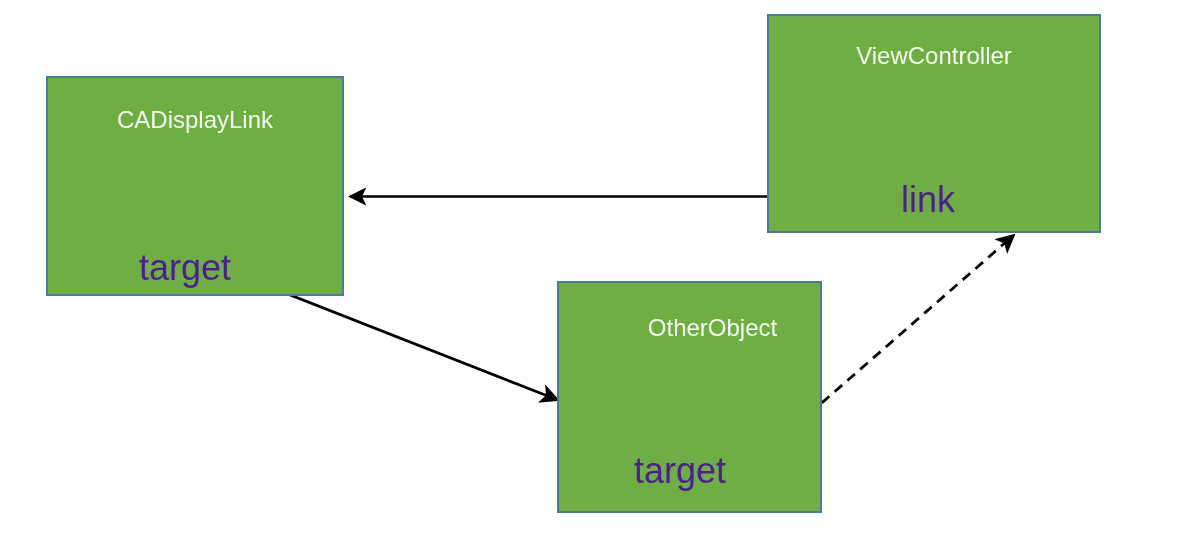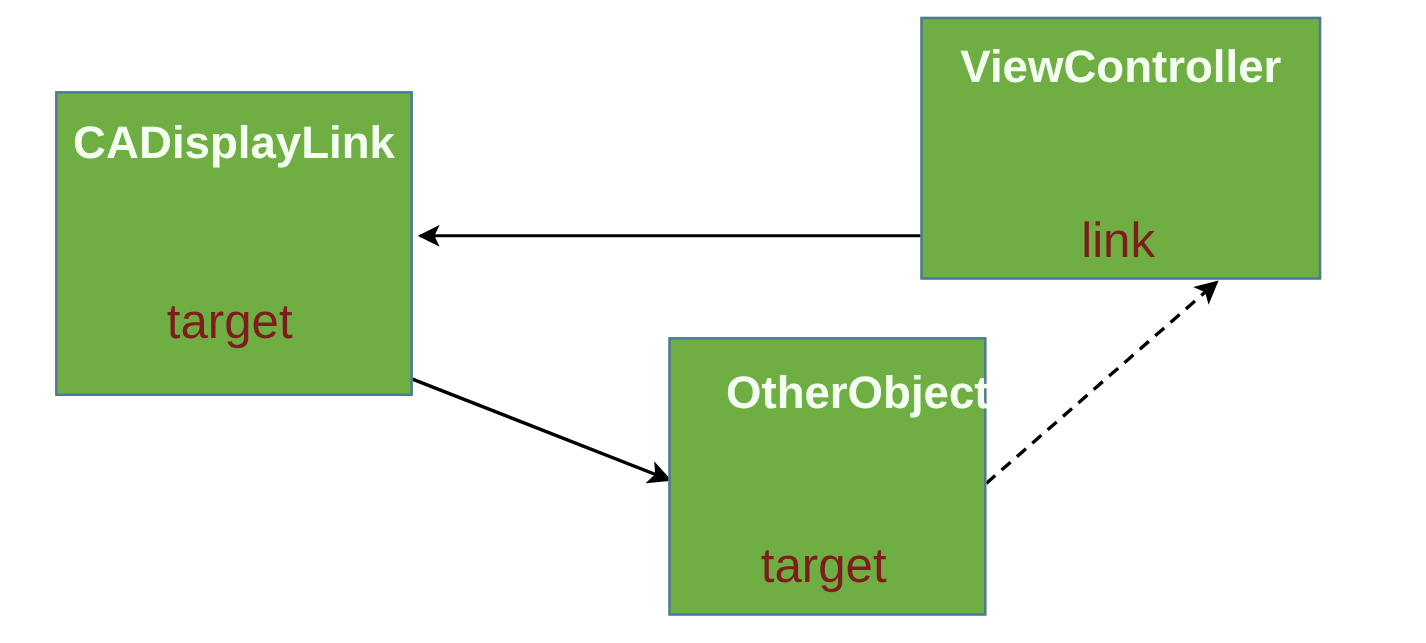--- a/index.html
+++ b/index.html
@@ -22,35 +22,34 @@
     box-sizing: border-box;
     background: #6fae43;
     border: 2px solid #4d7a9b;
   }
   .node-title {
     position: absolute;
     left: 0;
     right: 0;
     text-align: center;
     color: #f4fff2;
-    font-size: 38px;
+    font-size: 24px;
     line-height: 40px;
     letter-spacing: 0px;
     white-space: nowrap;
-    font-weight: bold;
   }
   .node-role {
     position: absolute;
-    color: #7f1d1d;
-    font-size: 41px;
+    color: #4c1d95;
+    font-size: 36px;
     line-height: 36px;
     white-space: nowrap;
   }
   
-  #box-cadisplaylink { left: 46px;  top: 76px;  width: 298px; height: 254px; }
+  #box-cadisplaylink { left: 46px;  top: 76px;  width: 298px; height: 220px; }
   #box-viewcontroller{ left: 767px; top: 14px;  width: 334px; height: 219px; }
   #box-otherobject   { left: 557px; top: 281px; width: 265px; height: 232px; }
 
   #title-cadisplaylink { top: 22px; }
   #title-viewcontroller{ top: 20px; }
   #title-otherobject   { top: 25px; padding-left: 46px; }
 
   #role-cadisplaylink-target { left: 91px;  top: 172px; }
   #role-viewcontroller-link  { left: 132px; top: 166px; }
   #role-otherobject-target   { left: 75px;  top: 170px; }

